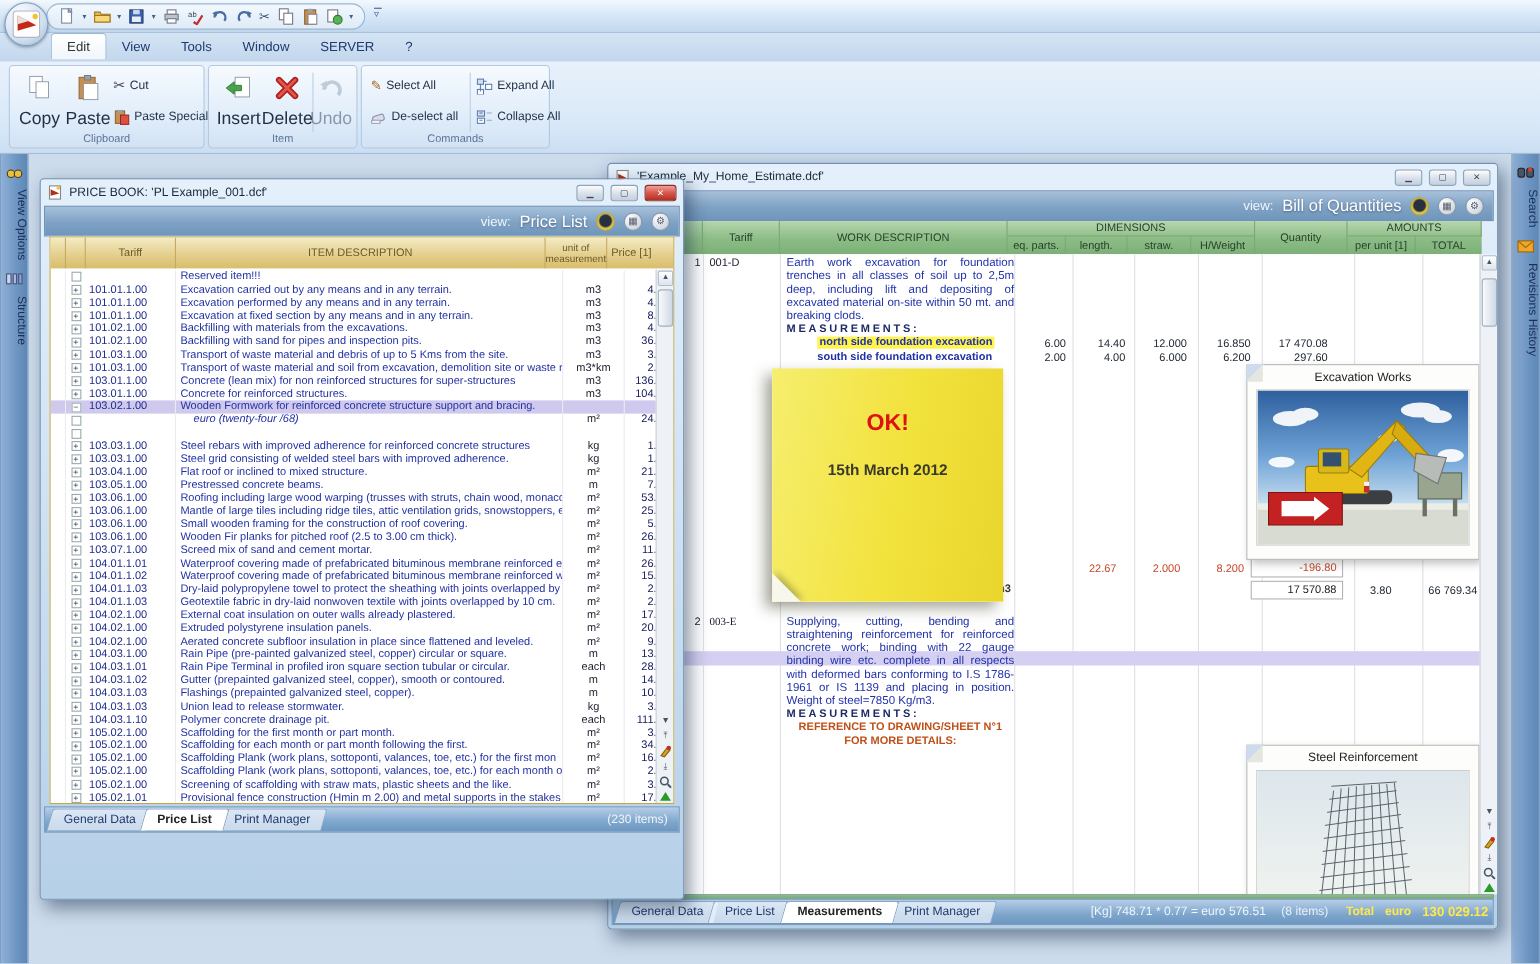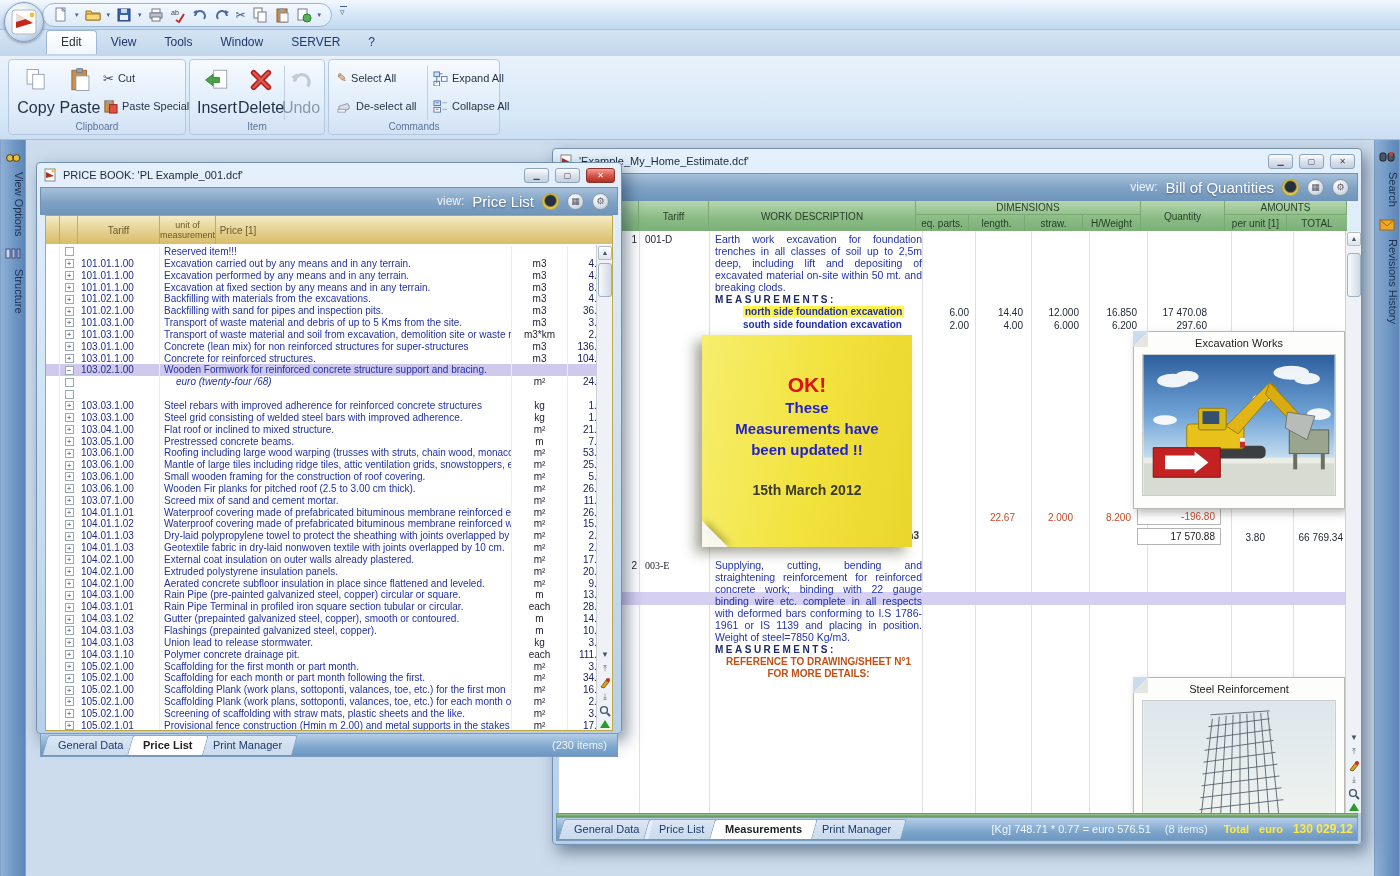--- a/index.html
+++ b/index.html
@@ -66,21 +66,21 @@
     border:1px solid #6f92b6; display:flex; align-items:center; justify-content:flex-end;
     gap:8px; padding:0 8px; }
   .viewhdr .vlabel { color:#eef4fa; font-size:12px; }
   .viewhdr .vname { color:#ffffff; font-size:15px; text-shadow:0 1px 2px rgba(0,0,40,.4); }
   .roundbtn { width:17px; height:17px; border-radius:50%; border:1px solid #8798a8;
     background:radial-gradient(circle at 35% 30%,#ffffff,#cfd8e2 70%,#aab8c6);
     display:flex; align-items:center; justify-content:center; font-size:9px; color:#556; cursor:default; }
   .roundbtn.gold { border-color:#c8a828; background:radial-gradient(circle at 50% 45%,#26303e 45%,#d8c050 60%,#f0e090); }
 
   
-  #pb { left:36px; top:162px; width:586px; height:572px; z-index:20; }
+  #pb { left:36px; top:162px; width:586px; height:656px; z-index:20; }
   #pb-table { position:absolute; left:8px; top:52px; width:568px; height:516px;
     border:1px solid #c0a848; background:#fff; }
   #pb-head { height:28px; display:flex; background:linear-gradient(#f4ecc4,#e4cf8e 55%,#d8bd6a);
     color:#6a5a2a; font-size:10px; }
   #pb-head > div { border-right:1px solid #c6ab5c; display:flex; align-items:center; justify-content:center; text-align:center; }
   #pb-body { height:486px; overflow:hidden; padding-top:2px; position:relative; }
   .pl-row { display:flex; height:11.85px; line-height:11.8px; font-size:10px; cursor:default; }
   .c-gut { width:14px; border-right:1px solid #ececf0; }
   .c-ico { width:18px; display:flex; align-items:center; justify-content:center; }
   .c-ico:empty { }
@@ -492,26 +492,20 @@
         <div>with deformed bars conforming to I.S 1786-</div>
         <div>1961 or IS 1139 and placing in position.</div>
         <div>Weight of steel=7850 Kg/m3.</div>
       </div>
     <span class="meas-label" style="left:156px; top:413px;">MEASUREMENTS:</span>
     <span class="ref-line" style="top:425px;">REFERENCE TO DRAWING/SHEET N°1</span>
     <span class="ref-line" style="top:437px;">FOR MORE DETAILS:</span>
 
     <div id="sticky">
       <div class="sticky-ok">OK!</div>
-      <div>
-
-      <div class="sticky-line">These</div>
-          <div class="sticky-line">Measurements have</div>
-          <div class="sticky-line">been updated !!</div>
-        </div>
       <div class="sticky-date">15th March 2012</div>
     </div>
 
     <div id="card-steel" class="note-card">
       <div class="note-title">Steel Reinforcement</div>
       <svg class="note-img" width="194" height="150" viewBox="0 0 194 150">
         <defs>
           <linearGradient id="bgsteel" x1="0" y1="0" x2="0" y2="1">
             <stop offset="0" stop-color="#dde6ec"></stop>
               <stop offset="1" stop-color="#f4f6f0"></stop>
@@ -623,20 +617,21 @@
     <span class="roundbtn gold"></span>
     <span class="roundbtn">▦</span>
     <span class="roundbtn">⚙</span>
   </div>
 
   <div id="pb-table">
     <div id="pb-head">
       <div style="width:14px;"></div>
       <div style="width:18px;"></div>
       <div style="width:82px;">Tariff</div>
+      <div style="flex:1;">ITEM DESCRIPTION</div>
       <div style="width:56px; font-size:9px; line-height:10px;">unit of measurement</div>
       <div style="width:44px; border-right:none;">Price [1]</div>
       <div style="width:16px; border-right:none;"></div>
     </div>
     <div id="pb-body">
 
     <div class="pl-row r-reserved">
           <span class="c-gut"></span>
           <span class="c-ico">
             <span></span>

